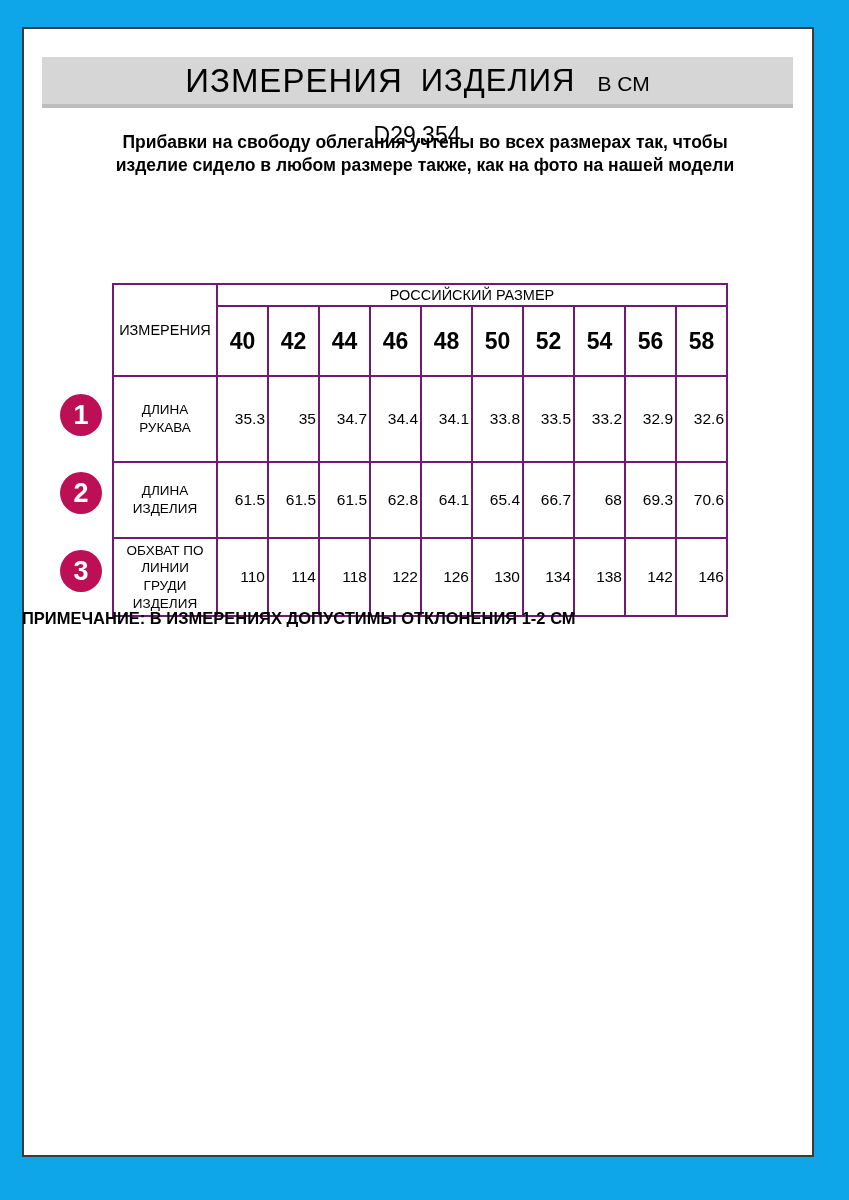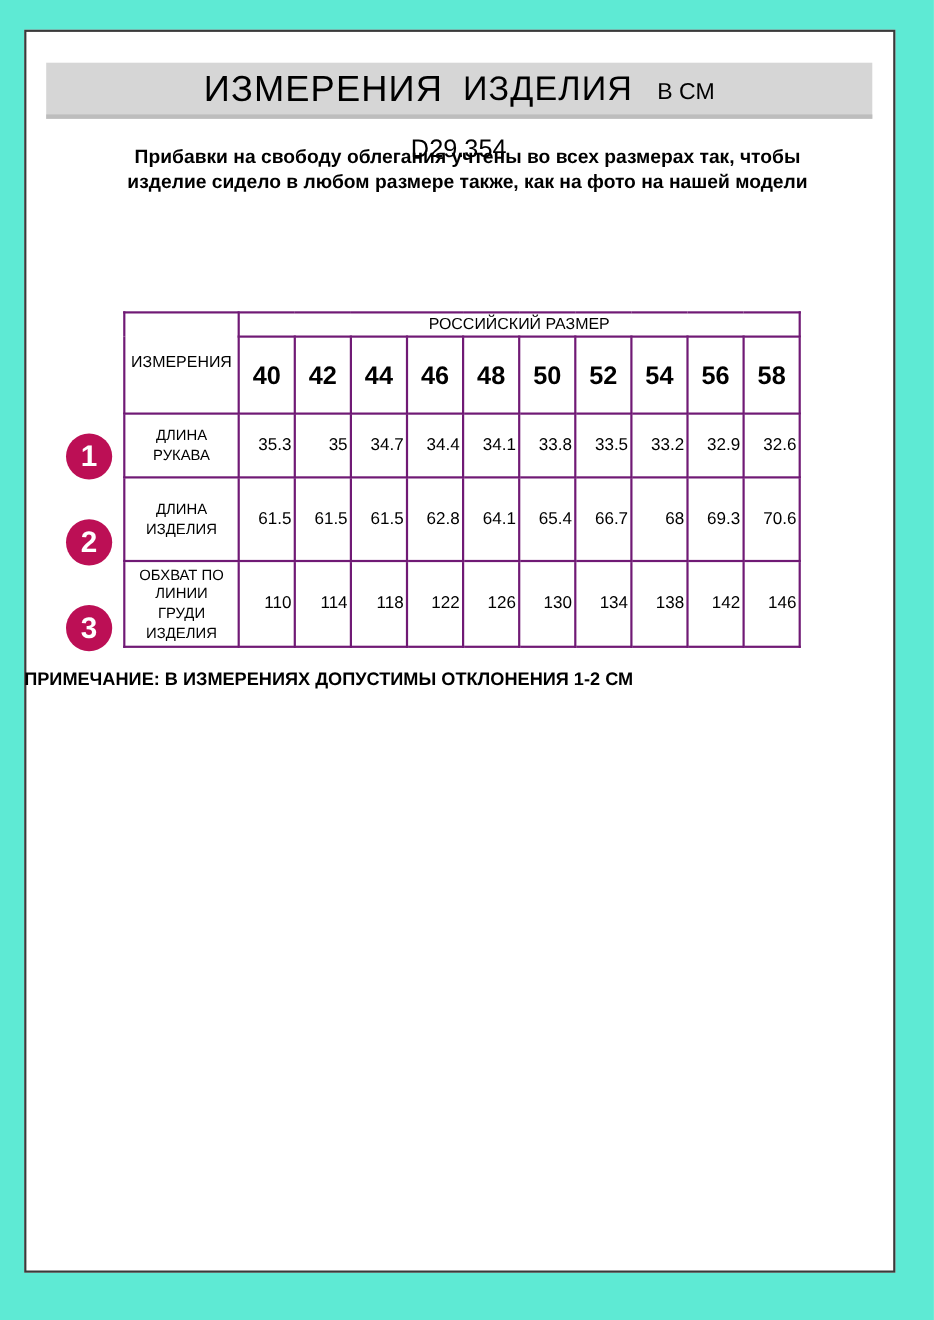--- a/index.html
+++ b/index.html
@@ -6,21 +6,21 @@
     margin: 0;
     padding: 0;
     background: #ffffff;
     font-family: "Liberation Sans", sans-serif;
     color: #000000;
   }
   .page {
     position: relative;
     width: 849px;
     height: 1200px;
-    background: #5eead4;
+    background: #0ea5e9;
     overflow: hidden;
   }
   .frame {
     position: absolute;
     left: 22px;
     top: 27px;
     width: 788px;
     height: 1126px;
     border: 2px solid #3a3a3a;
     background: #ffffff;
@@ -97,21 +97,21 @@
   .size-table .group-row th {
     height: 20px;
     font-size: 14.5px;
     font-weight: 400;
   }
   .size-table .sizes-row th {
     height: 68px;
     font-size: 23px;
     font-weight: 700;
   }
-  .size-table tbody tr.r1 { height: 58px; padding-left: 16px; }
+  .size-table tbody tr.r1 { height: 86px; padding-left: 16px; }
   .size-table tbody tr.r2 { height: 76px; }
   .size-table tbody tr.r3 { height: 78px; }
   .size-table tbody th.row-label {
     font-size: 13.5px;
     font-weight: 400;
     line-height: 1.3;
     padding: 0 6px;
   }
   .size-table tbody td {
     font-size: 15.5px;

